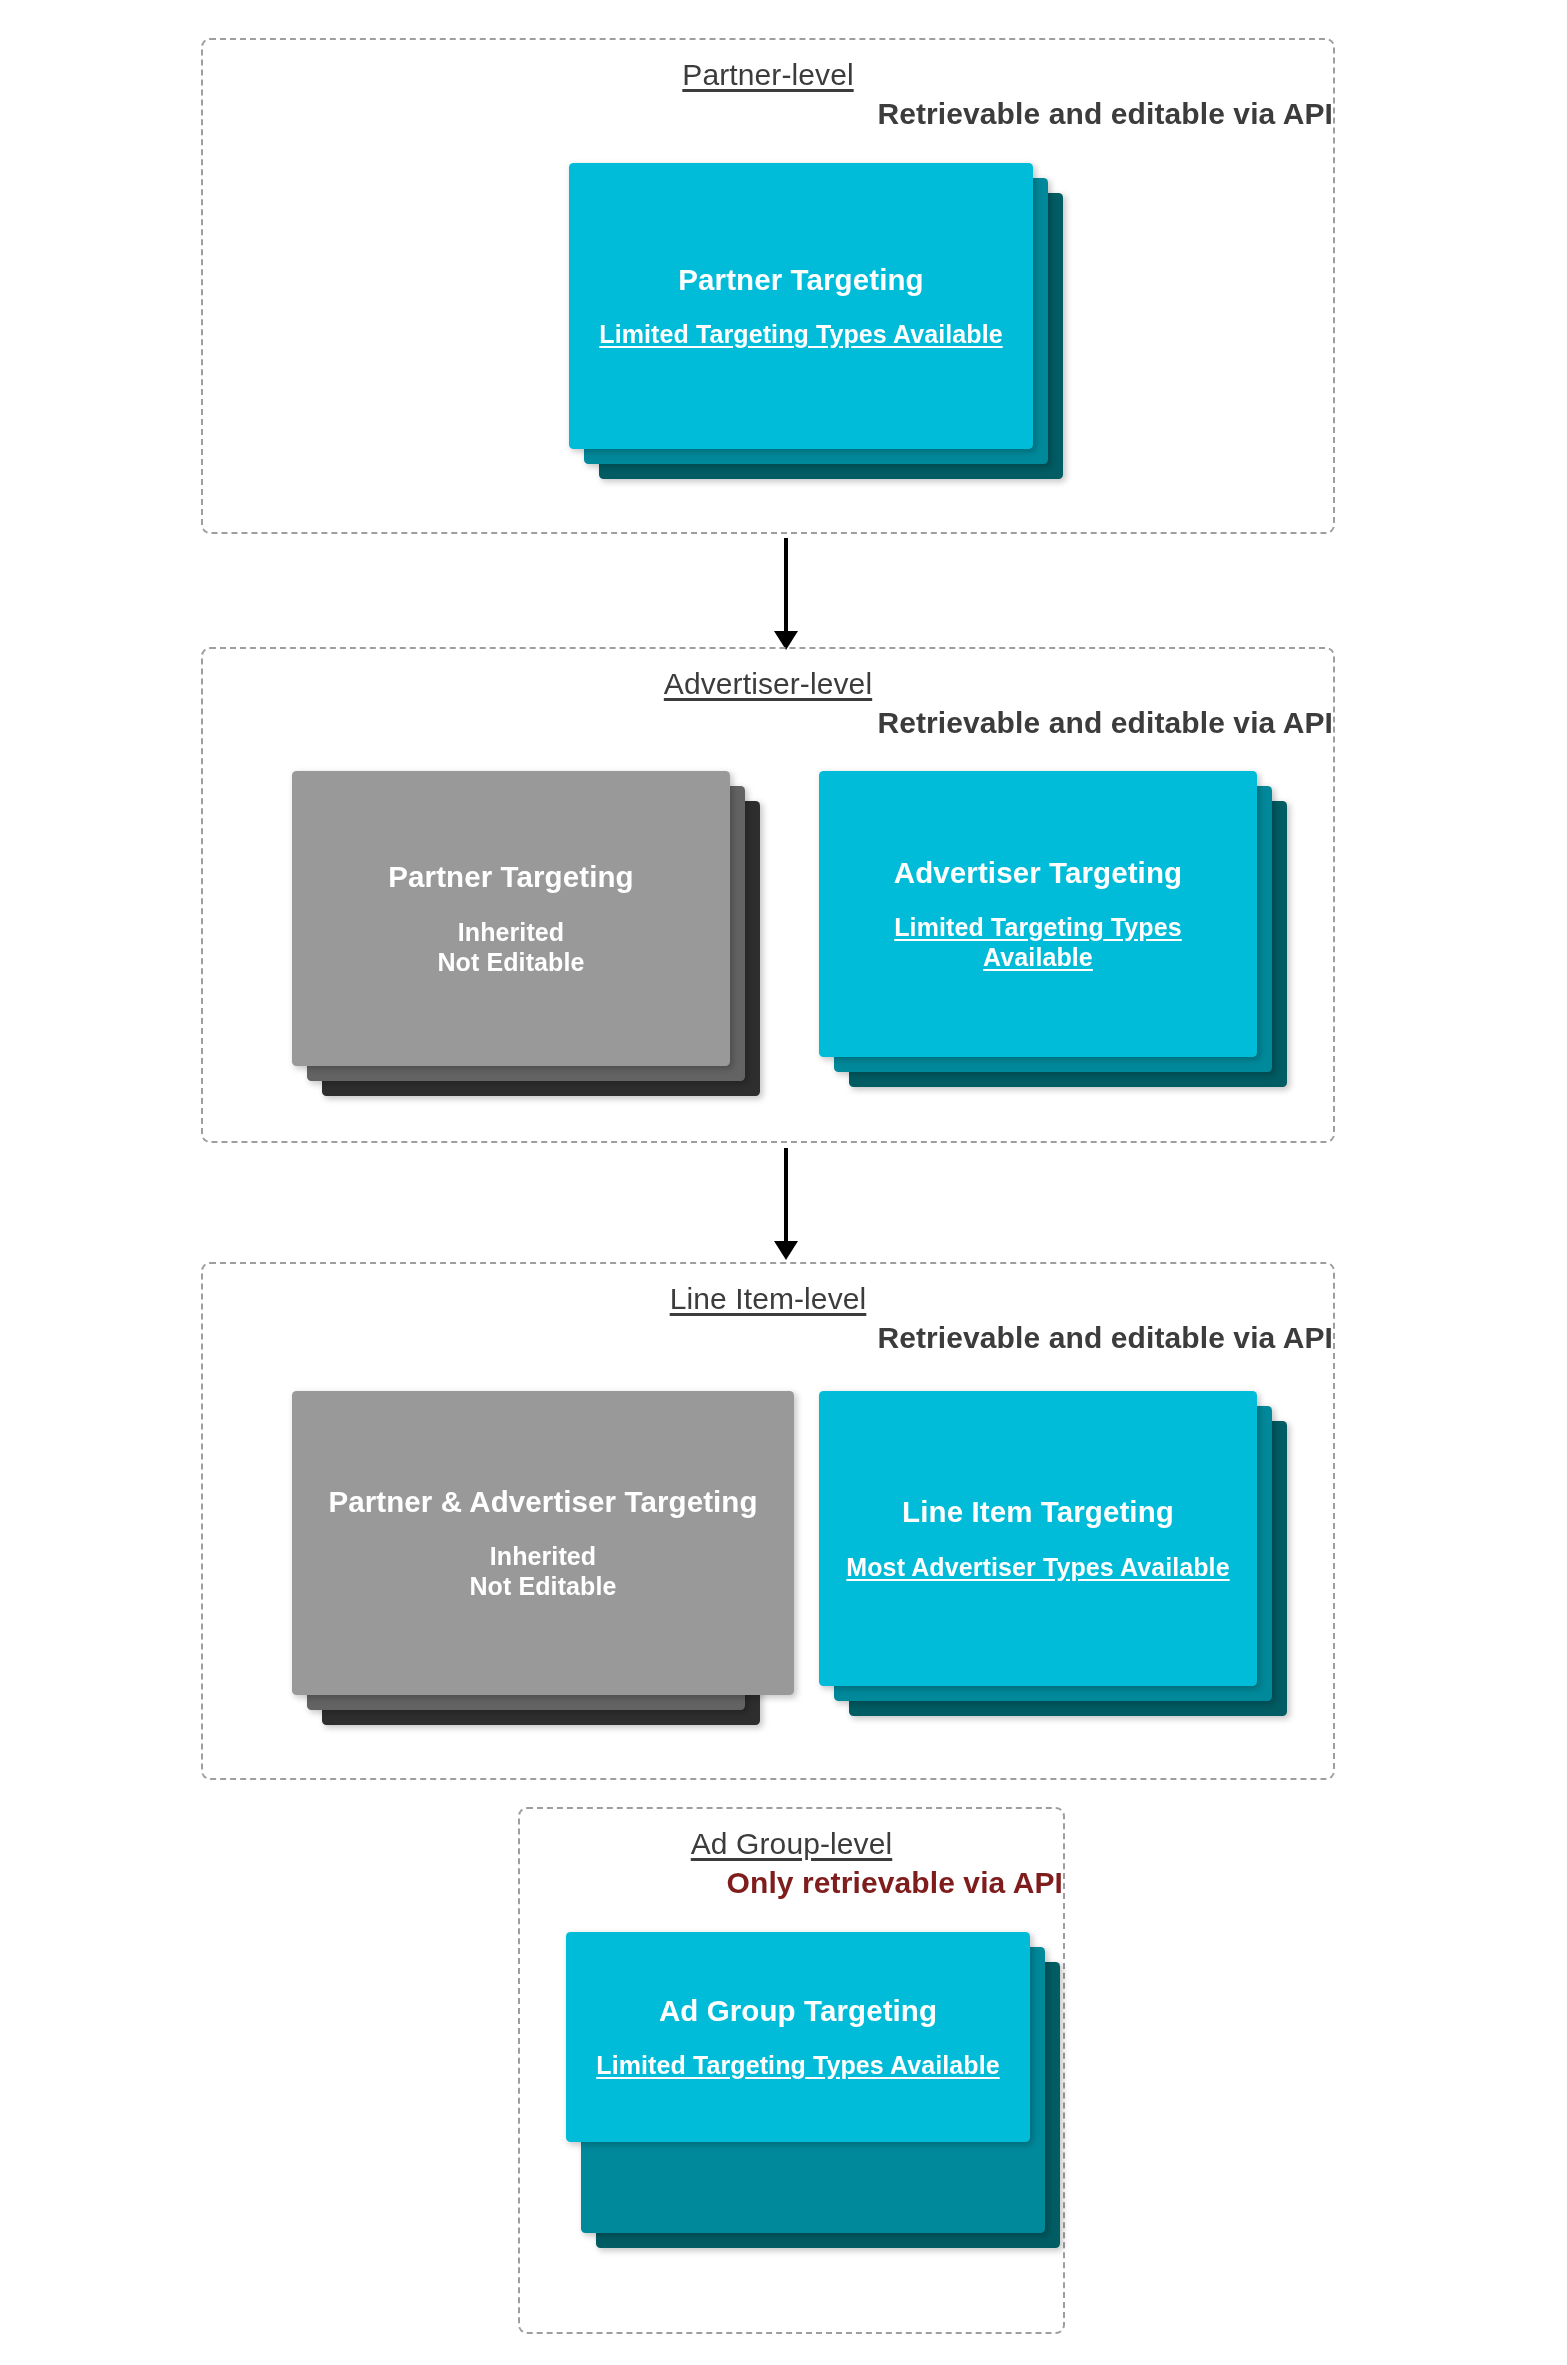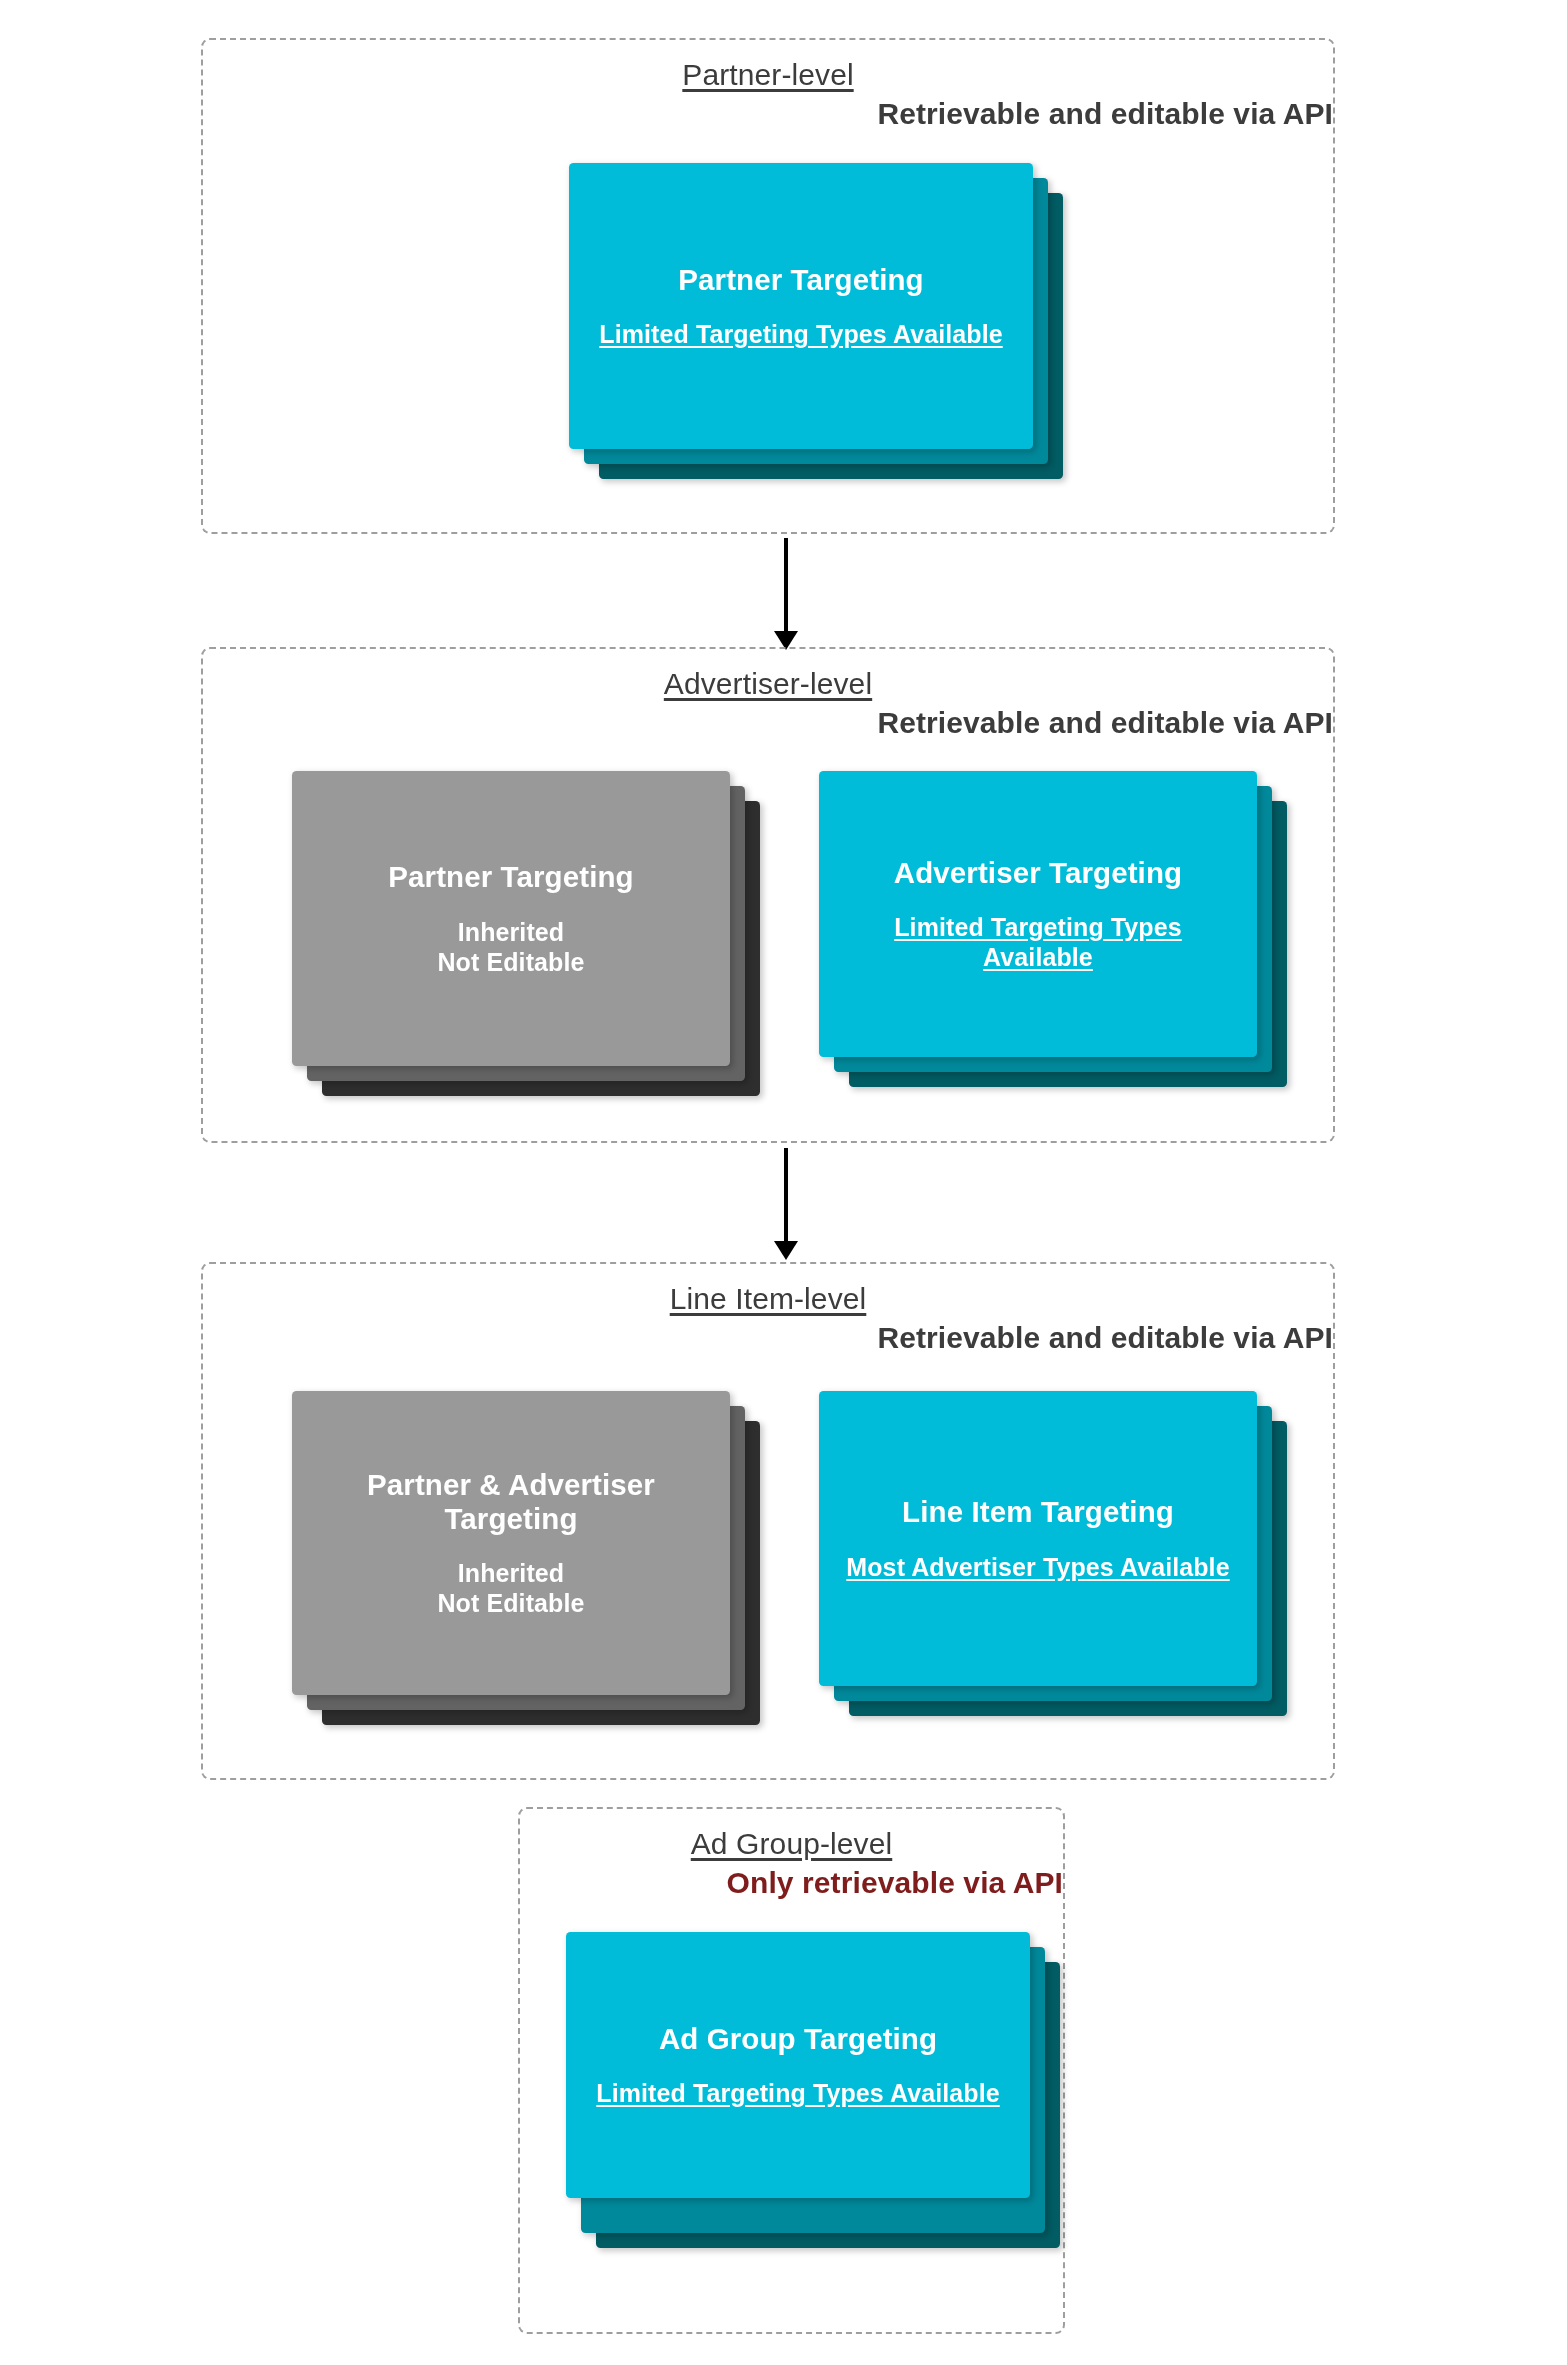--- a/index.html
+++ b/index.html
@@ -198,21 +198,21 @@
 
 <div class="level-box" style="left:201px; top:1262px; width:1134px; height:518px;">
   <div class="level-heading" style="top:18px;">
     <span class="level-name">Line Item-level</span>
     <span class="level-api">Retrievable and editable via API</span>
   </div>
 
   <div class="card-stack gray" style="left:89px; top:127px; width:438px; height:304px;">
     <div class="card-layer back2" style="width:438px;height:304px;"></div>
     <div class="card-layer back1" style="width:438px;height:304px;"></div>
-    <div class="card-layer front" style="width:438px;height:304px;">
+    <div class="card-layer front" style="width:502px;height:304px;">
       <div class="card-front-content">
         <div class="card-title">Partner &amp; Advertiser Targeting</div>
         <div class="card-sub no-underline" style="white-space:pre-line;">Inherited
 Not Editable</div>
       </div>
     </div>
   </div>
 
   <div class="card-stack cyan" style="left:616px; top:127px; width:438px; height:295px;">
     <div class="card-layer back2" style="width:438px;height:295px;"></div>
@@ -228,21 +228,21 @@
 
 <div class="level-box" style="left:518px; top:1807px; width:547px; height:527px;">
   <div class="level-heading" style="top:18px;">
     <span class="level-name">Ad Group-level</span>
     <span class="level-api danger">Only retrievable via API</span>
   </div>
 
   <div class="card-stack cyan" style="left:46px; top:123px; width:464px; height:286px;">
     <div class="card-layer back2" style="width:464px;height:286px;"></div>
     <div class="card-layer back1" style="width:464px;height:286px;"></div>
-    <div class="card-layer front" style="width:464px;height:266px;">
+    <div class="card-layer front" style="width:464px;height:210px;">
       <div class="card-front-content">
         <div class="card-title">Ad Group Targeting</div>
         <div class="card-sub">Limited Targeting Types Available</div>
       </div>
     </div>
   </div>
 </div>
 
 
 </body></html>

